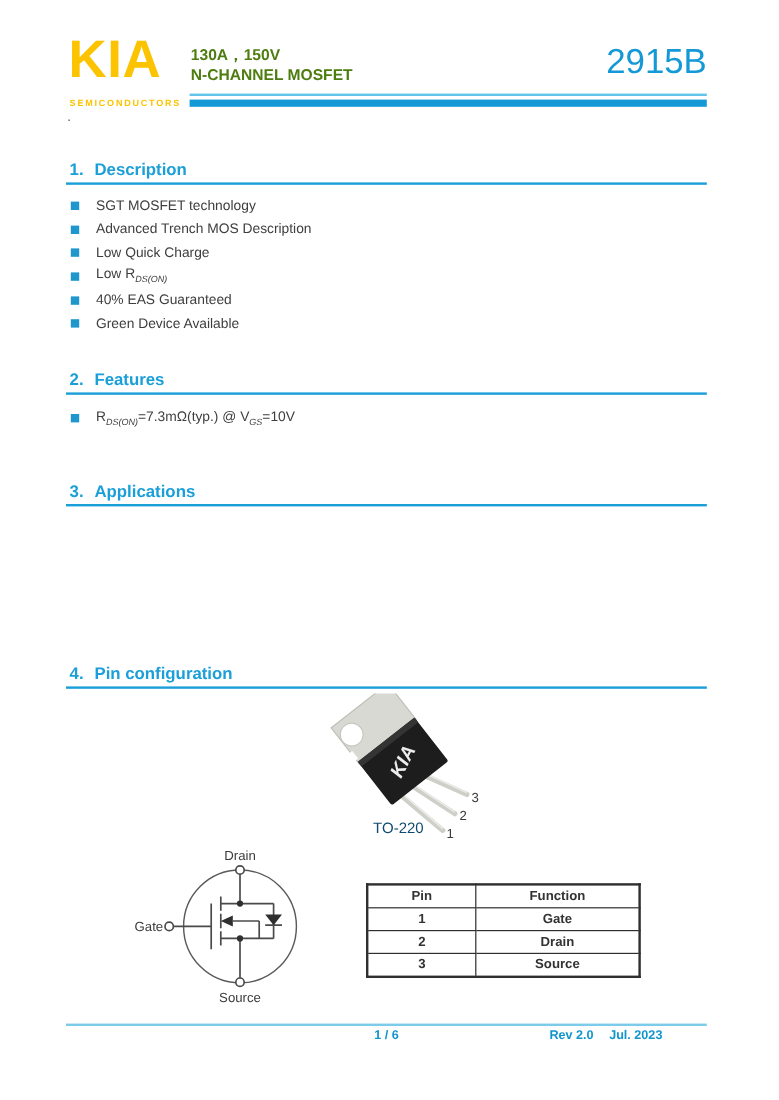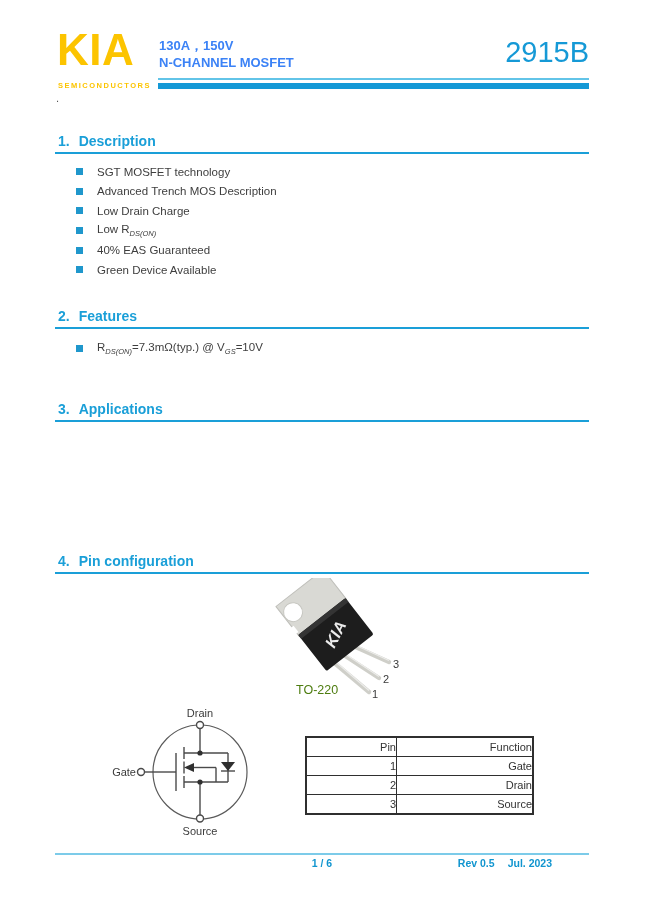--- a/index.html
+++ b/index.html
@@ -12,56 +12,56 @@
     position:absolute; left:57px; top:28px;
     font-size:44px; font-weight:800; line-height:1;
     color:#fcc400; letter-spacing:0.5px;
   }
   .logo-sub {
     position:absolute; left:58px; top:81px;
     font-size:7.5px; font-weight:700; color:#fcc400; letter-spacing:1.5px;
   }
   .title-block {
     position:absolute; left:159px; top:37px;
-    color:#3b82f6; font-weight:700; font-size:13px; line-height:17px;
+    color:#4d7c0f; font-weight:700; font-size:13px; line-height:17px;
   }
   .part-number {
     position:absolute; right:37px; top:36px;
     font-size:29px; font-weight:400; color:#1599d6;
   }
   .hr-thin  { position:absolute; left:158px; right:37px; top:78px; height:1.5px; background:#62c4e8; }
   .hr-thick { position:absolute; left:158px; right:37px; top:83px; height:5.5px; background:#1599d6; }
   .stray-dot { position:absolute; left:56px; top:92px; font-size:11px; color:#555; }
 
   
   .sec-head { position:absolute; left:58px; color:#1a9fd8; font-size:14px; font-weight:700; }
   .sec-head .sec-title { margin-left:9px; }
   .sec-rule { position:absolute; left:55px; right:37px; height:2px; background:#1a9fd8; }
 
   
-  .bullets { position:absolute; left:76px; }
+  .bullets { position:absolute; left:59px; }
   .bullet-row { height:19.6px; display:flex; align-items:center; }
   .sq { width:7px; height:7px; background:#1f97cc; margin-right:14px; flex:0 0 auto; }
   .bt { font-size:11.5px; color:#3e3e3e; }
   .bt sub { font-size:7.5px;font-style:italic; }
 
   
   .pkg-svg { position:absolute; left:245px; top:578px; }
-  .pkg-caption { position:absolute; left:296px; top:683px; width:72px; text-align:left;
-                 font-size:12.5px; color:#4d7c0f; }
+  .pkg-caption { position:absolute; left:296px; top:683px; width:72px; text-align:center;
+                 font-size:12.5px; color:#0c4a6e; }
 
   
   .sym-svg { position:absolute; left:95px; top:703px; }
 
   
   .pin-table { position:absolute; left:305px; top:736px; border-collapse:collapse;
                border:2px solid #2f2f2f; }
   .pin-table th, .pin-table td {
-    border:1.6px solid #2f2f2f; height:18px; text-align:right; vertical-align:middle;
-    font-size:11px; font-weight:400; color:#333; padding:0;
+    border:1.6px solid #2f2f2f; height:18px; text-align:center; vertical-align:middle;
+    font-size:11px; font-weight:700; color:#333; padding:0;
   }
   .pin-table .col-pin { width:89px; }
   .pin-table .col-fn  { width:135px; }
 
   
   .footer-line { position:absolute; left:55px; right:37px; top:853px; height:2px; background:#7ccbe9; }
   .footer-page { position:absolute; left:55px; right:37px; top:857px; text-align:center;
                  font-size:10.5px; font-weight:700; color:#1195cf; }
   .footer-rev  { position:absolute; right:74px; top:857px;
                  font-size:10.5px; font-weight:700; color:#1195cf; }
@@ -91,21 +91,21 @@
     <div class="bullet-row">
         <span class="sq"></span>
         <span class="bt">SGT MOSFET technology</span>
       </div>
     <div class="bullet-row">
         <span class="sq"></span>
         <span class="bt">Advanced Trench MOS Description</span>
       </div>
     <div class="bullet-row">
         <span class="sq"></span>
-        <span class="bt">Low Drain Charge</span>
+        <span class="bt">Low Quick Charge</span>
       </div>
     <div class="bullet-row">
         <span class="sq"></span>
         <span class="bt"><span>Low R</span><sub>DS(ON)</sub></span>
       </div>
     <div class="bullet-row">
         <span class="sq"></span>
         <span class="bt">40% EAS Guaranteed</span>
       </div>
     <div class="bullet-row">
@@ -225,16 +225,16 @@
       <tr>
         <td>3</td>
         <td>Source</td>
       </tr>
     </tbody>
   </table>
 
   <div class="footer-line"></div>
   <div class="footer-page">1 / 6</div>
   <div class="footer-rev">
-    <span>Rev 0.5</span><span>Jul. 2023</span>
+    <span>Rev 2.0</span><span>Jul. 2023</span>
   </div>
 
 </div>
 
 </body></html>

